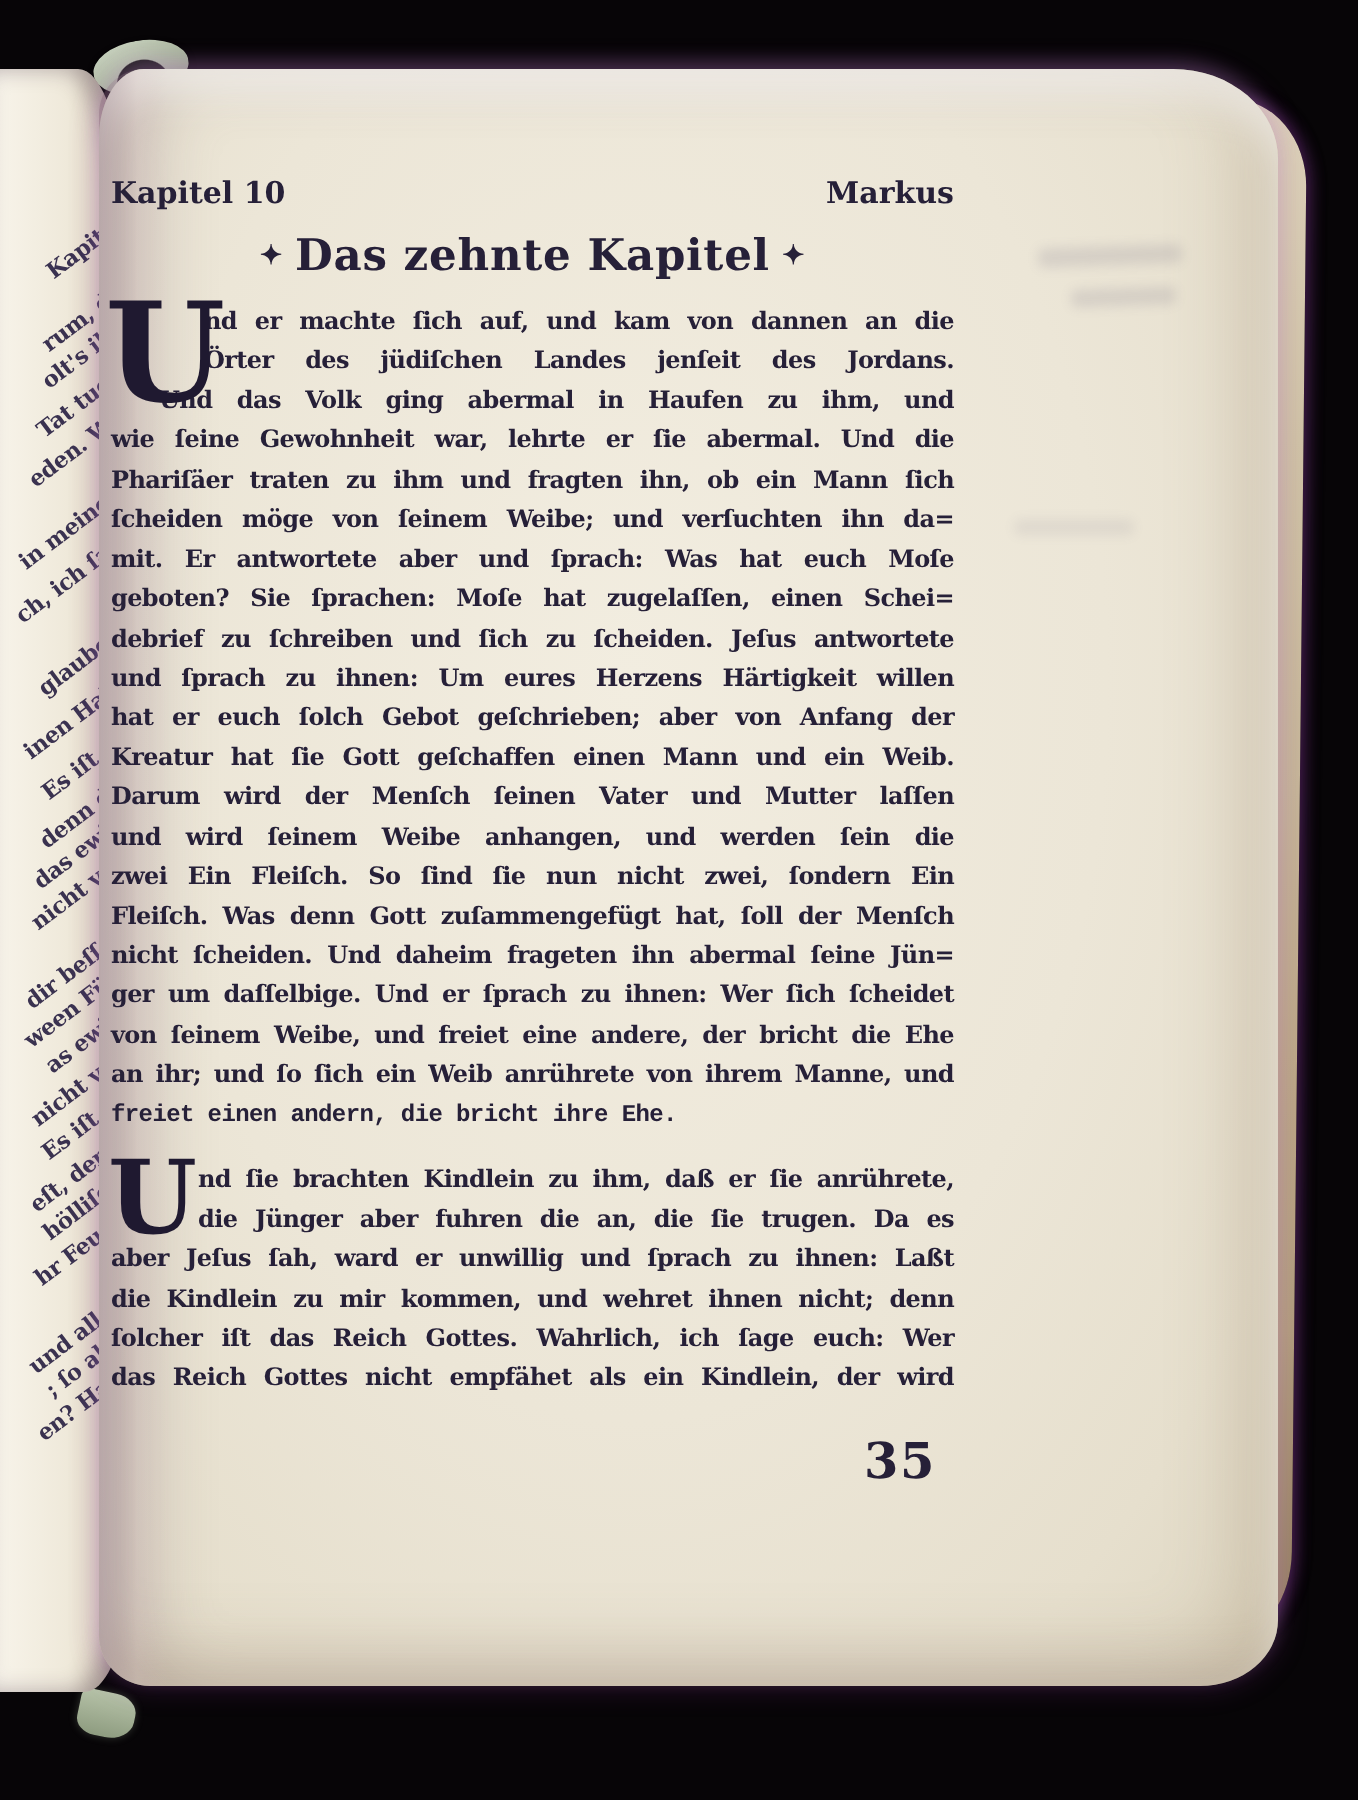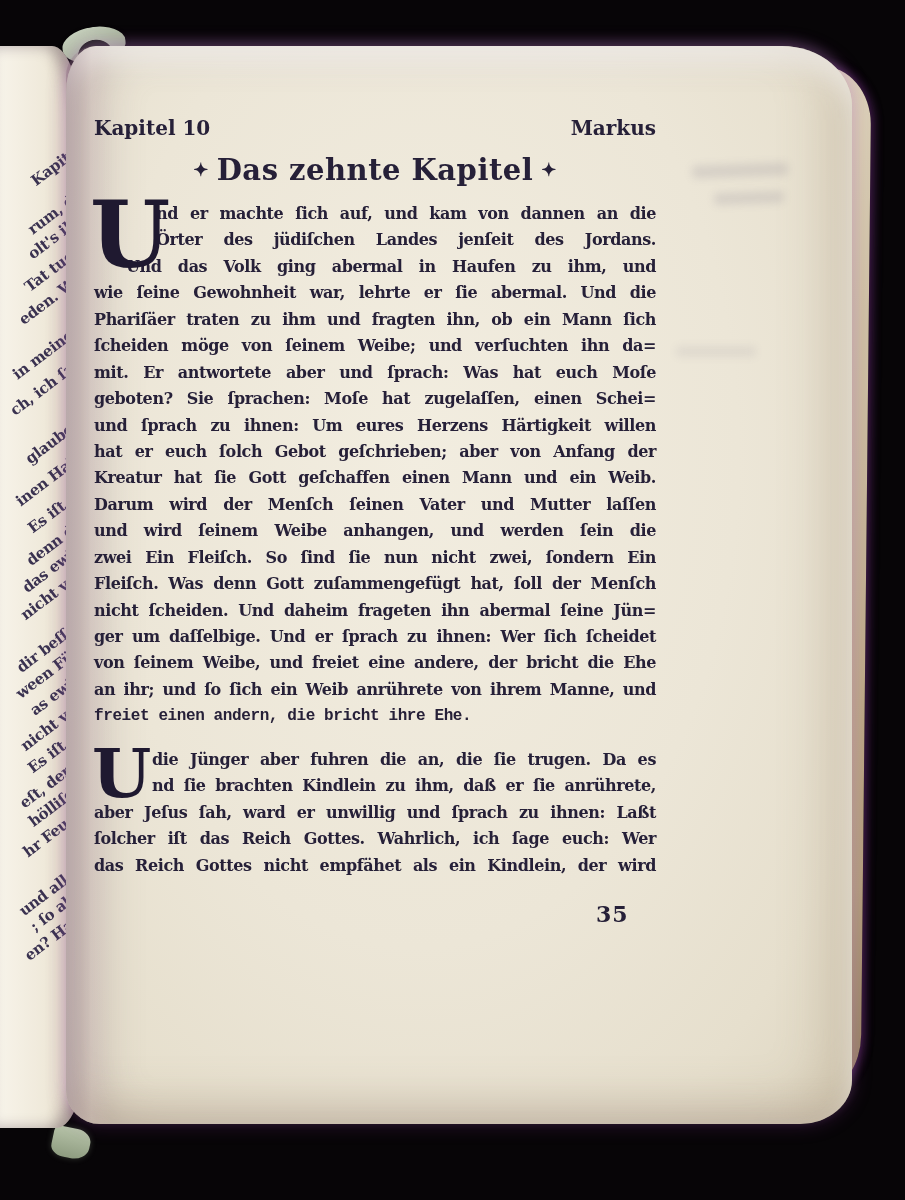--- a/index.html
+++ b/index.html
@@ -58,21 +58,21 @@
     background:linear-gradient(90deg,rgba(120,85,105,0.30),rgba(215,190,195,0.18) 55%,transparent);
     border-radius:30px 0 0 34px;
   }
   .smudge{position:absolute;filter:blur(4px);opacity:.14;background:#5a5470;border-radius:4px;}
   .smudge.s1{left:626px;top:118px;width:96px;height:13px;transform:rotate(-2deg);}
   .smudge.s2{left:648px;top:146px;width:70px;height:12px;transform:rotate(-2deg);}
   .smudge.s3{left:610px;top:300px;width:80px;height:11px;opacity:.09;}
 
   
   .textblock{
-    position:absolute;left:28px;top:70px;width:562px;
+    position:absolute;left:8px;top:70px;width:562px;
     color:#262038;
   }
   .header-row{
     display:flex;justify-content:space-between;
     font-size:20px;font-weight:bold;letter-spacing:0;
   }
   .chapter-title{
     margin-top:13px;text-align:center;
     font-size:29px;font-weight:bold;letter-spacing:0.5px;
   }
@@ -91,21 +91,21 @@
   .ind-b{padding-left:32px;}
   .ind-c{padding-left:58px;}
   .dropcap{
     position:absolute;font-weight:bold;color:#1f1930;
     font-family:"DejaVu Serif",serif;line-height:0.82;
   }
   .dropcap.cap1{left:-4px;top:-3px;font-size:92px;}
   .dropcap.cap2{left:-2px;top:-1px;font-size:68px;}
   .page-number{
     margin-top:22px;
-    font-size:22px;font-weight:bold;color:#262038;
+    font-size:33px;font-weight:bold;color:#262038;
     padding-left:502px;letter-spacing:1px;
   }
 
   
   .ribbon-top{
     position:absolute;left:62px;top:27px;width:64px;height:36px;
     background:radial-gradient(ellipse at 50% 80%, #1c1c1a 0 38%, transparent 40%),
                linear-gradient(160deg,#cdd6c4,#a9b69d 60%,#8d9b81);
     border-radius:50%;
     transform:rotate(-9deg);
@@ -182,39 +182,41 @@
         <div class="para para1">
           <div class="dropcap cap1">U</div>
           <div class="line ind-a">nd er machte ſich auf, und kam von dannen an die</div>
           <div class="line ind-a">Örter des jüdiſchen Landes jenſeit des Jordans.</div>
           <div class="line ind-b">Und das Volk ging abermal in Haufen zu ihm, und</div>
           <div class="line">wie ſeine Gewohnheit war, lehrte er ſie abermal. Und die</div>
           <div class="line">Phariſäer traten zu ihm und fragten ihn, ob ein Mann ſich</div>
           <div class="line">ſcheiden möge von ſeinem Weibe; und verſuchten ihn da=</div>
           <div class="line">mit. Er antwortete aber und ſprach: Was hat euch Moſe</div>
           <div class="line">geboten? Sie ſprachen: Moſe hat zugelaſſen, einen Schei=</div>
+          <div class="line">debrief zu ſchreiben und ſich zu ſcheiden. Jeſus antwortete</div>
           <div class="line">und ſprach zu ihnen: Um eures Herzens Härtigkeit willen</div>
           <div class="line">hat er euch ſolch Gebot geſchrieben; aber von Anfang der</div>
           <div class="line">Kreatur hat ſie Gott geſchaffen einen Mann und ein Weib.</div>
           <div class="line">Darum wird der Menſch ſeinen Vater und Mutter laſſen</div>
           <div class="line">und wird ſeinem Weibe anhangen, und werden ſein die</div>
           <div class="line">zwei Ein Fleiſch. So ſind ſie nun nicht zwei, ſondern Ein</div>
           <div class="line">Fleiſch. Was denn Gott zuſammengefügt hat, ſoll der Menſch</div>
           <div class="line">nicht ſcheiden. Und daheim frageten ihn abermal ſeine Jün=</div>
           <div class="line">ger um daſſelbige. Und er ſprach zu ihnen: Wer ſich ſcheidet</div>
           <div class="line">von ſeinem Weibe, und freiet eine andere, der bricht die Ehe</div>
           <div class="line">an ihr; und ſo ſich ein Weib anrührete von ihrem Manne, und</div>
           <div class="line lastline">freiet einen andern, die bricht ihre Ehe.</div>
         </div>
 
         <div class="para para2">
           <div class="dropcap cap2">U</div>
+          <div class="line ind-c">nd ſie brachten Kindlein zu ihm, daß er ſie anrührete,</div>
           <div class="line ind-c">die Jünger aber fuhren die an, die ſie trugen. Da es</div>
-          <div class="line ind-c">nd ſie brachten Kindlein zu ihm, daß er ſie anrührete,</div>
           <div class="line">aber Jeſus ſah, ward er unwillig und ſprach zu ihnen: Laßt</div>
+          <div class="line">die Kindlein zu mir kommen, und wehret ihnen nicht; denn</div>
           <div class="line">ſolcher iſt das Reich Gottes. Wahrlich, ich ſage euch: Wer</div>
           <div class="line">das Reich Gottes nicht empfähet als ein Kindlein, der wird</div>
         </div>
 
         <div class="page-number">35</div>
 
       </div>
     </div>
   </div>
 

